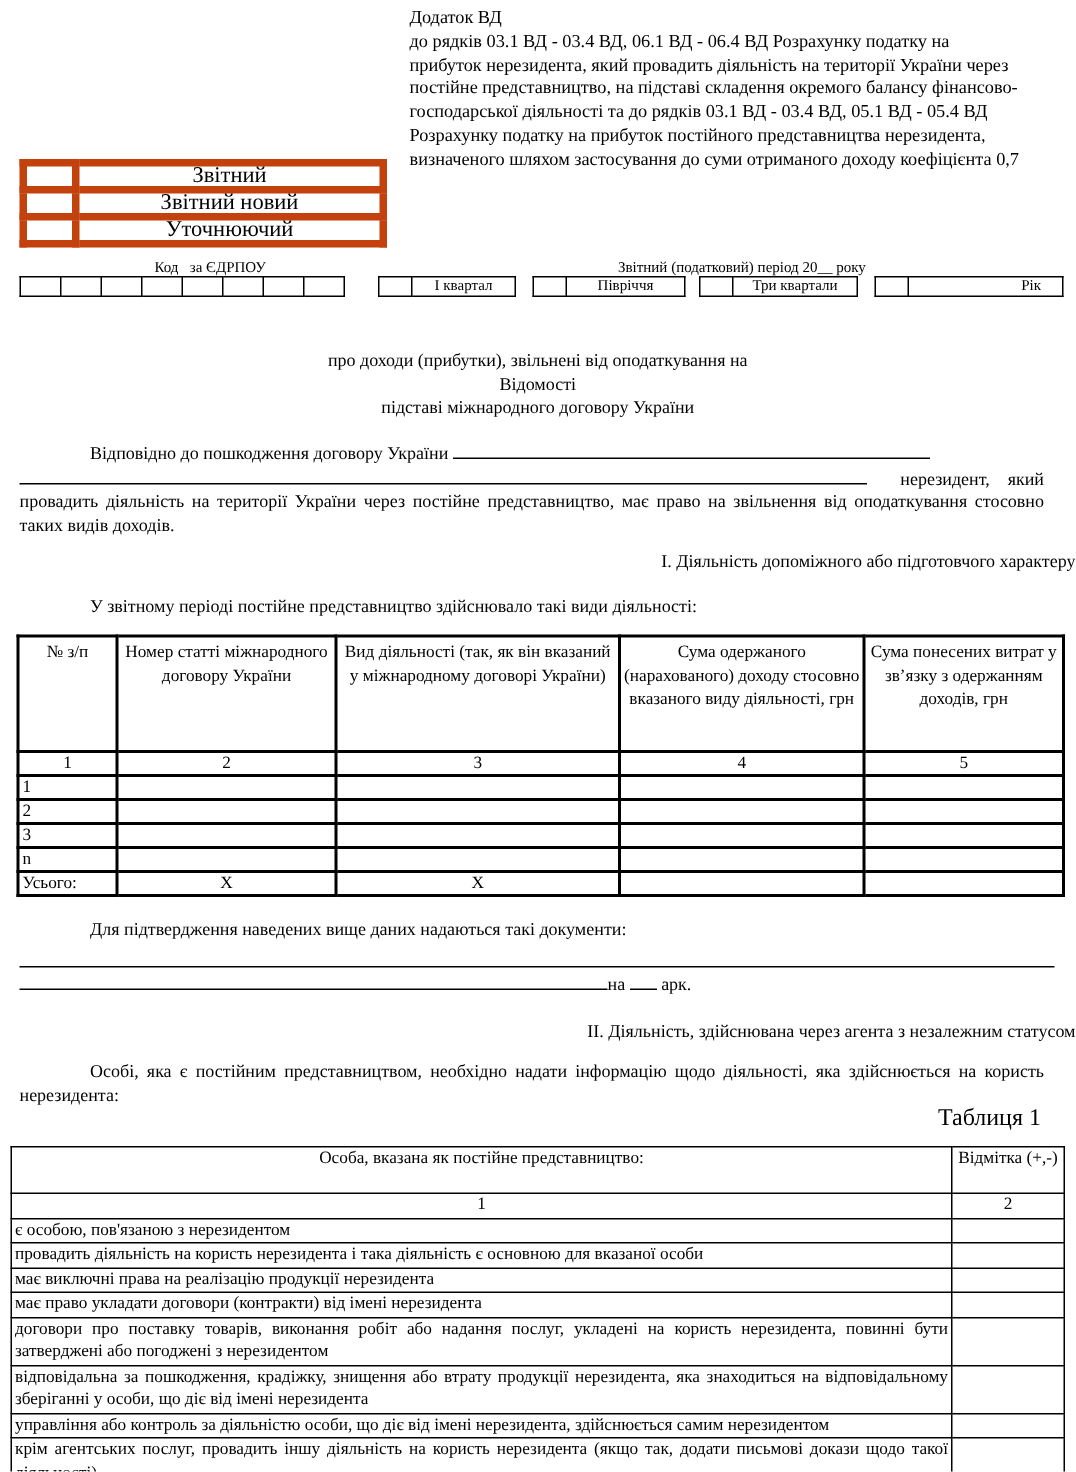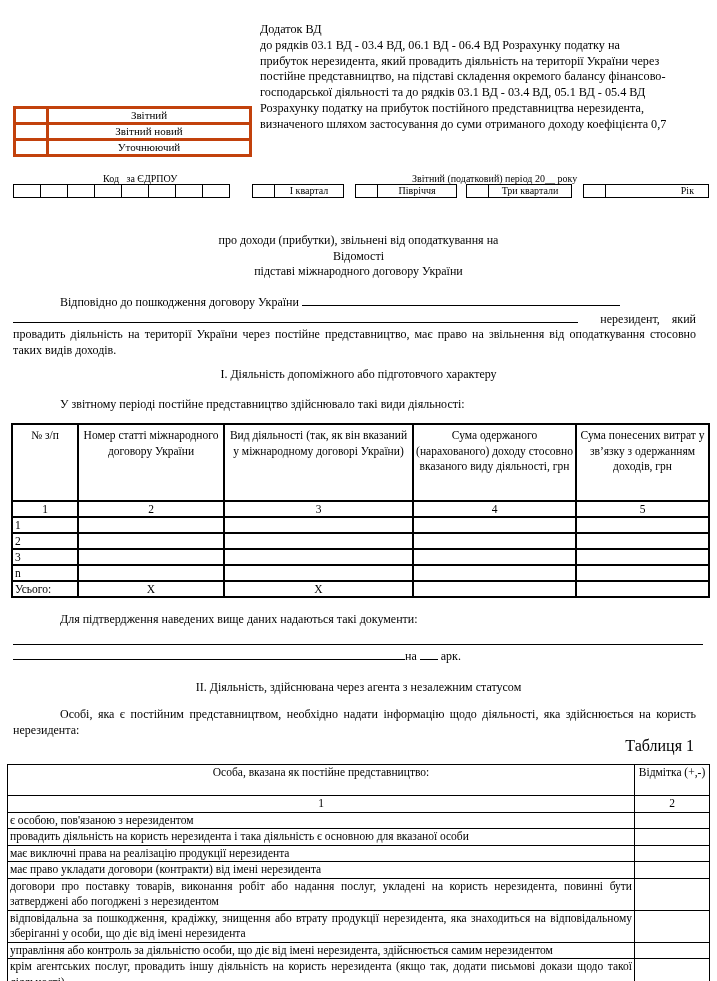--- a/index.html
+++ b/index.html
@@ -3,40 +3,40 @@
 <meta charset="utf-8">
 <style>
   html, body { margin: 0; padding: 0; background: #ffffff; }
   body {
     width: 717px; height: 981px; position: relative; overflow: hidden;
     font-family: "Liberation Serif", "DejaVu Serif", serif;
     color: #000; font-size: 12px;
   }
   .abs { position: absolute; }
   
-  .appendix { left: 260px; top: 4px; width: 440px; font-size: 12.2px; line-height: 15.8px; margin-top: 18px; }
+  .appendix { left: 273px; top: 4px; width: 440px; font-size: 12.2px; line-height: 15.8px; }
   .appendix div { white-space: nowrap; }
   
   .rtype { left: 13px; top: 106px; border-collapse: collapse; }
-  .rtype td { border: 3px solid #c2410c; height: 13px; padding: 0; font-size: 11px; line-height: 13px; }
+  .rtype td { border: 5px solid #c2410c; height: 13px; padding: 0; font-size: 15px; line-height: 13px; }
   .rtype td.cb { width: 30px; }
   .rtype td.lbl { width: 200px; text-align: center; }
   
   .edr-label { left: 103px; top: 173px; font-size: 10px; text-align: right; }
   .edr { left: 13px; top: 184px; border-collapse: collapse; }
   .edr td { border: 1px solid #000; width: 26px; height: 12px; padding: 0; }
   .period-label { left: 412px; top: 173px; font-size: 10px; white-space: nowrap; }
   .pbox { top: 184px; border-collapse: collapse; }
   .pbox td { border: 1px solid #000; height: 12px; padding: 0; font-size: 10px; text-align: center; line-height: 12px; }
   .pbox td.cb { width: 21px; }
   
   .title { left: 0; width: 717px; text-align: center; font-size: 12px; line-height: 15.5px; top: 233px; }
   .para { left: 13px; width: 683px; font-size: 12px; line-height: 15.5px; text-align: justify; }
   .ul { display: inline-block; border-bottom: 1px solid #000; height: 11px; vertical-align: baseline; }
-  .sec-head { left: 0; width: 717px; text-align: center; font-size: 12px; }
+  .sec-head { left: 0; width: 717px; text-align: right; font-size: 12px; }
   
   .t1 { left: 11px; top: 423px; border-collapse: collapse; width: 699px; }
   .t1 td, .t1 th { border: 2px solid #000000; padding: 0 2px; font-weight: normal; font-size: 11.5px; margin-top: 42px; }
   .t1 th { vertical-align: top; text-align: center; line-height: 15.5px; height: 72px; padding-top: 3px; }
   .t1 td { height: 14px; line-height: 14px; }
   .t1 .num td { text-align: center; }
   .t1 .c { text-align: center; }
   
   .t2 { left: 7px; top: 764px; border-collapse: collapse; width: 703px; }
   .t2 td { border: 1px solid #000; padding: 0 2px; font-size: 11.5px; line-height: 15.5px; text-align: justify; }

